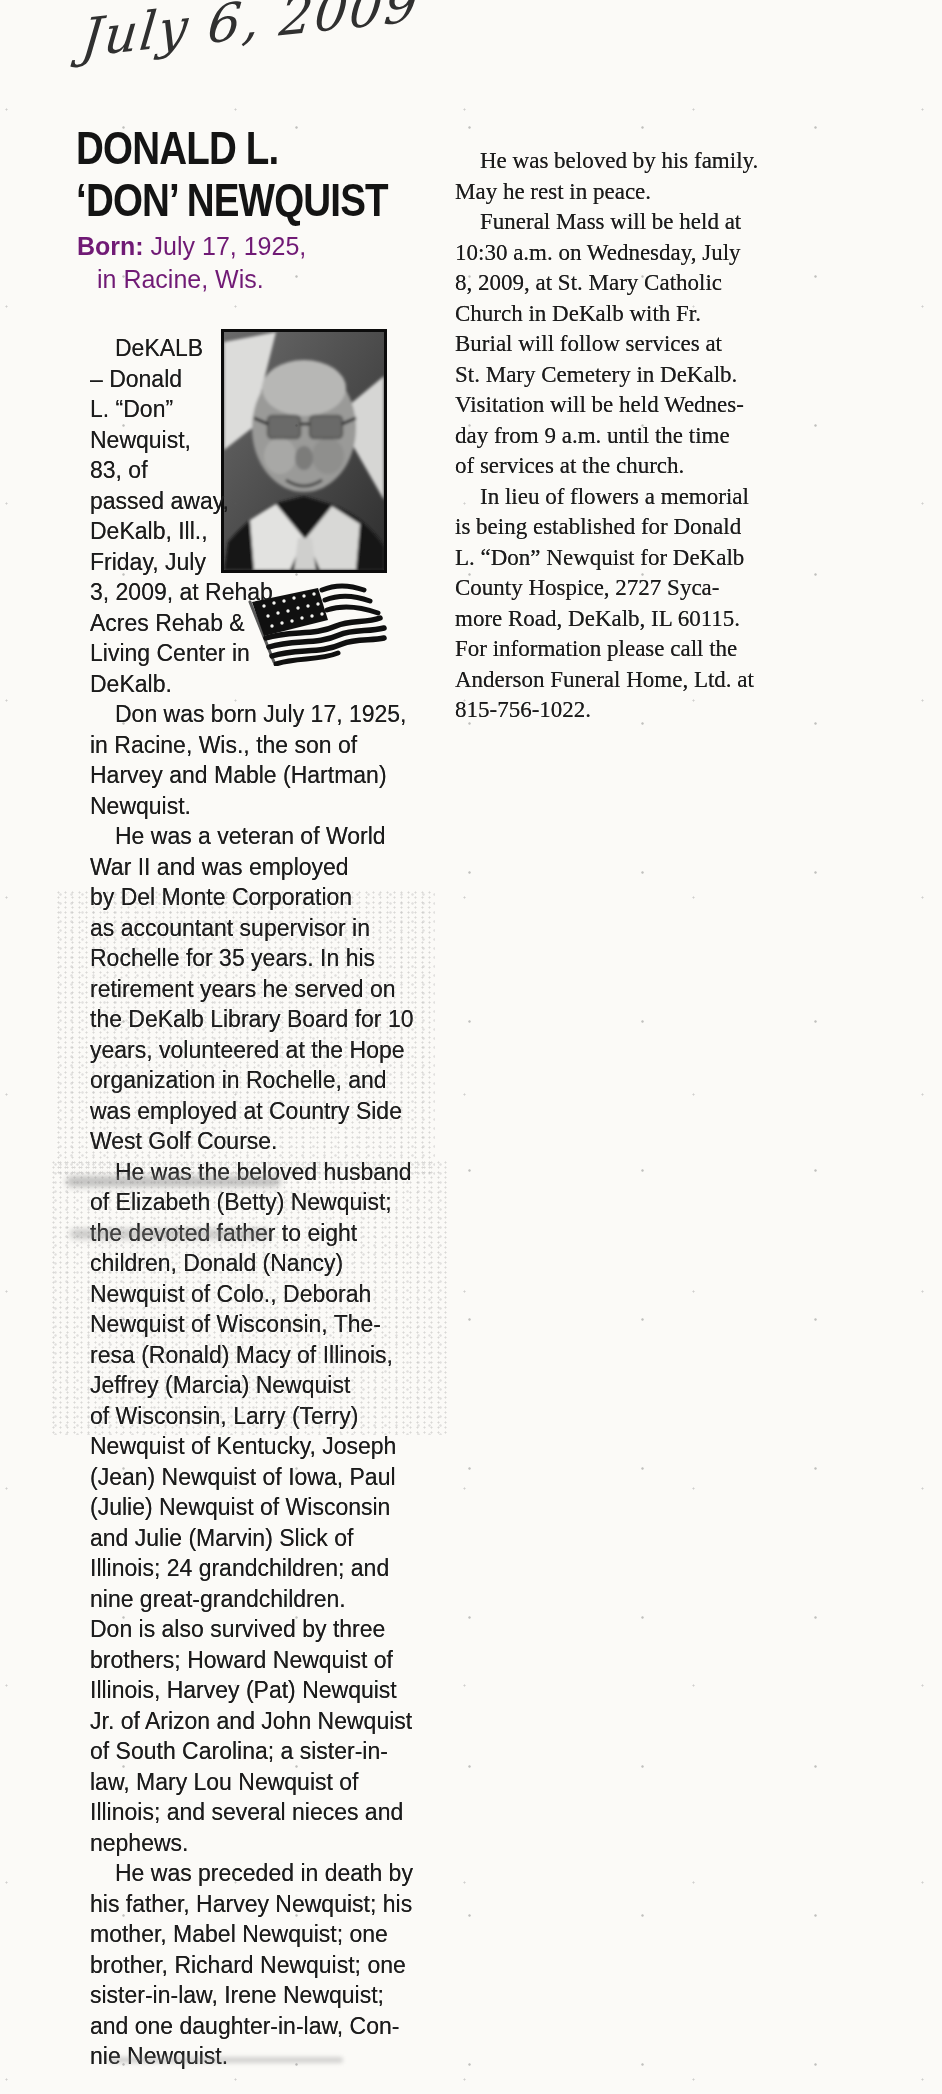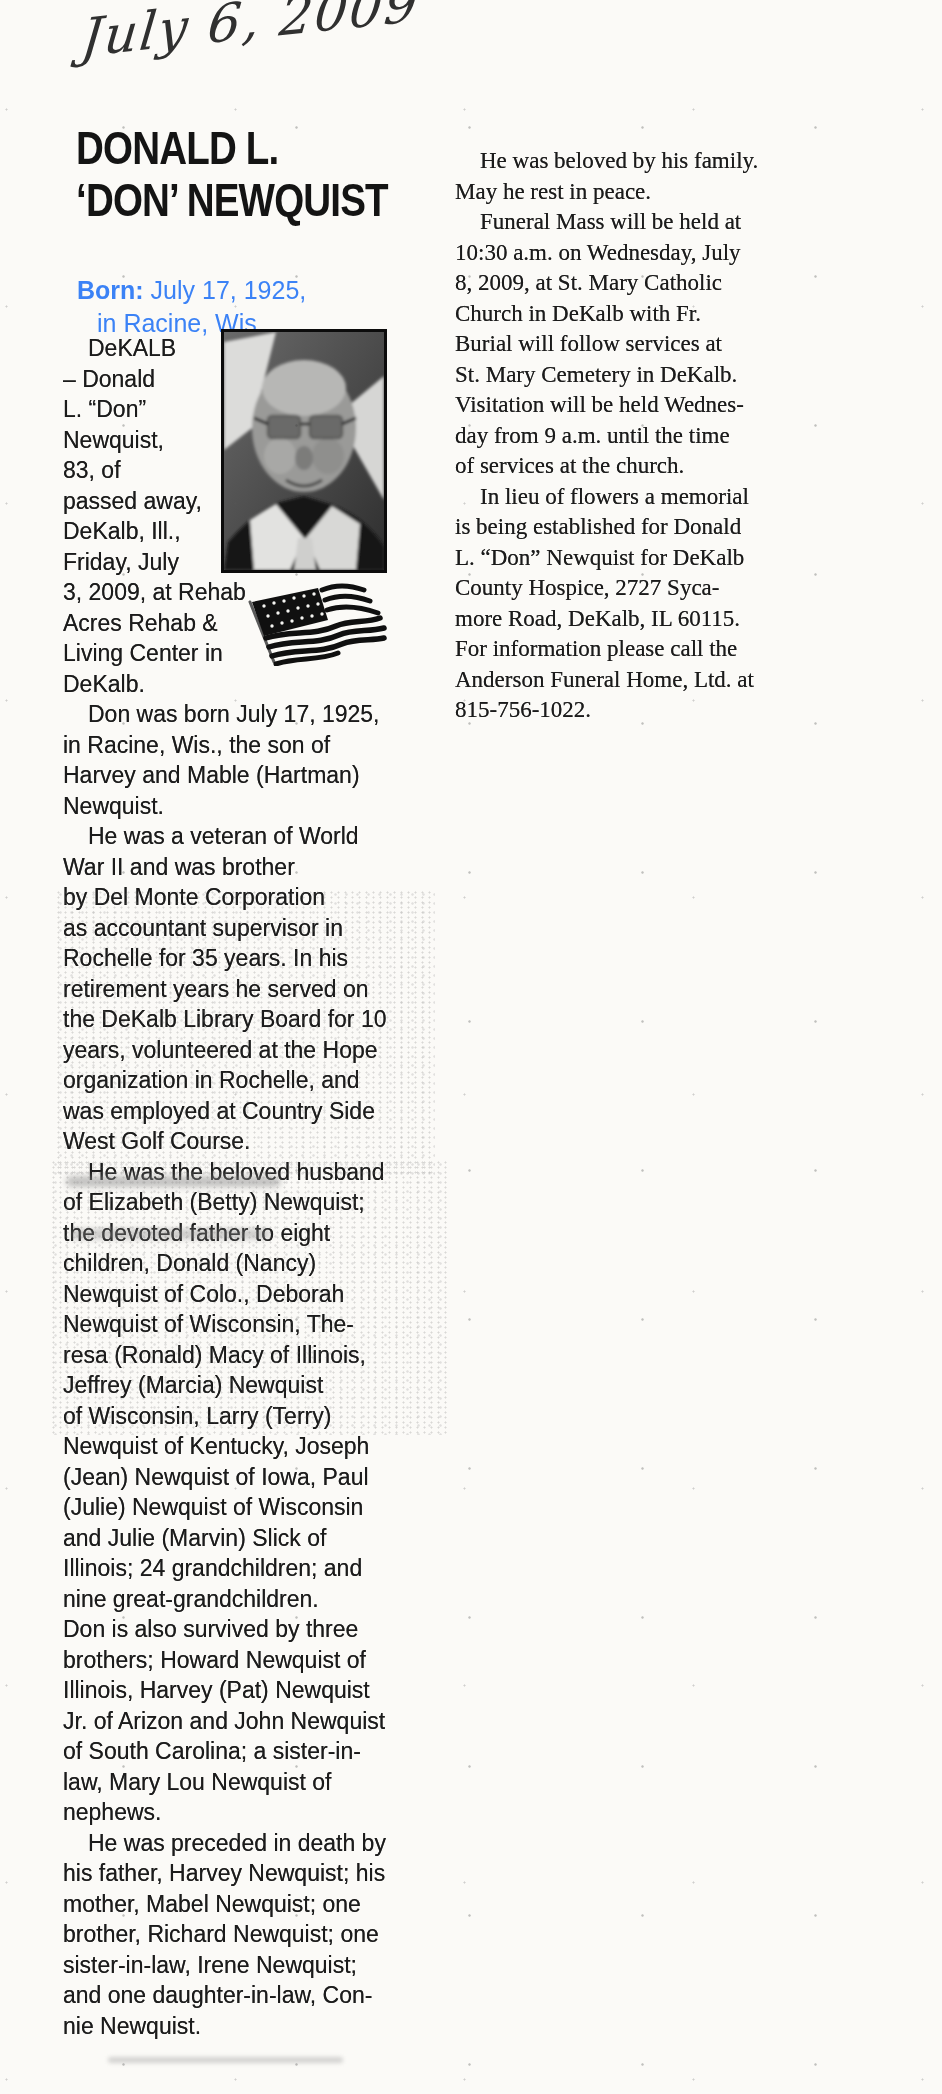--- a/index.html
+++ b/index.html
@@ -21,26 +21,26 @@
     position:absolute;left:82px;top:8px;width:420px;
     font-family:"DejaVu Serif","Liberation Serif",serif;font-style:italic;
     font-size:52px;color:#303030;letter-spacing:2px;
     transform:rotate(-6deg) skewX(-12deg);transform-origin:0 50%;
   }
   .headline{
     position:absolute;left:76px;top:122px;
     font-weight:bold;font-size:47px;line-height:52px;letter-spacing:-1px;
     color:#141414;transform:scaleX(.82);transform-origin:0 0;white-space:nowrap;
   }
-  .vitals{position:absolute;left:77px;top:230px;font-size:25px;line-height:33px;color:#3b82f6;margin-top:44px;}
+  .vitals{position:absolute;left:77px;top:230px;font-size:25px;line-height:33px;color:#701a75;}
   .vitals .vital-line{white-space:nowrap;}
   .vitals .vital-label{font-weight:bold;}
   .vital-cont{padding-left:20px;}
   .col{position:absolute;font-size:23px;line-height:30.5px;}
-  .col-left{left:63px;top:333px;width:340px;}
+  .col-left{left:90px;top:333px;width:340px;}
   .col-right{left:455px;top:146px;width:360px;font-family:Liberation Serif, serif;}
   .para{margin:0;}
   .ln{white-space:nowrap;text-shadow:0 0 .6px rgba(25,25,25,.75);}
   .ind .ln:first-child{padding-left:25px;}
   .photo{
     position:absolute;left:221px;top:329px;width:160px;height:238px;
     border:3px solid #0c0c0c;background:#4a4a4a;
   }
   .flag{position:absolute;left:238px;top:576px;width:150px;height:92px;}
   .speckle{
@@ -162,21 +162,21 @@
         <div class="ln">DeKalb.</div>
       </div>
     <div class="para ind">
         <div class="ln">Don was born July 17, 1925,</div>
         <div class="ln">in Racine, Wis., the son of</div>
         <div class="ln">Harvey and Mable (Hartman)</div>
         <div class="ln">Newquist.</div>
       </div>
     <div class="para ind">
         <div class="ln">He was a veteran of World</div>
-        <div class="ln">War II and was brother</div>
+        <div class="ln">War II and was employed</div>
         <div class="ln">by Del Monte Corporation</div>
         <div class="ln">as accountant supervisor in</div>
         <div class="ln">Rochelle for 35 years. In his</div>
         <div class="ln">retirement years he served on</div>
         <div class="ln">the DeKalb Library Board for 10</div>
         <div class="ln">years, volunteered at the Hope</div>
         <div class="ln">organization in Rochelle, and</div>
         <div class="ln">was employed at Country Side</div>
         <div class="ln">West Golf Course.</div>
       </div>
@@ -195,20 +195,21 @@
         <div class="ln">(Julie) Newquist of Wisconsin</div>
         <div class="ln">and Julie (Marvin) Slick of</div>
         <div class="ln">Illinois; 24 grandchildren; and</div>
         <div class="ln">nine great-grandchildren.</div>
         <div class="ln">Don is also survived by three</div>
         <div class="ln">brothers; Howard Newquist of</div>
         <div class="ln">Illinois, Harvey (Pat) Newquist</div>
         <div class="ln">Jr. of Arizon and John Newquist</div>
         <div class="ln">of South Carolina; a sister-in-</div>
         <div class="ln">law, Mary Lou Newquist of</div>
+        <div class="ln">Illinois; and several nieces and</div>
         <div class="ln">nephews.</div>
       </div>
     <div class="para ind">
         <div class="ln">He was preceded in death by</div>
         <div class="ln">his father, Harvey Newquist; his</div>
         <div class="ln">mother, Mabel Newquist; one</div>
         <div class="ln">brother, Richard Newquist; one</div>
         <div class="ln">sister-in-law, Irene Newquist;</div>
         <div class="ln">and one daughter-in-law, Con-</div>
         <div class="ln">nie Newquist.</div>

